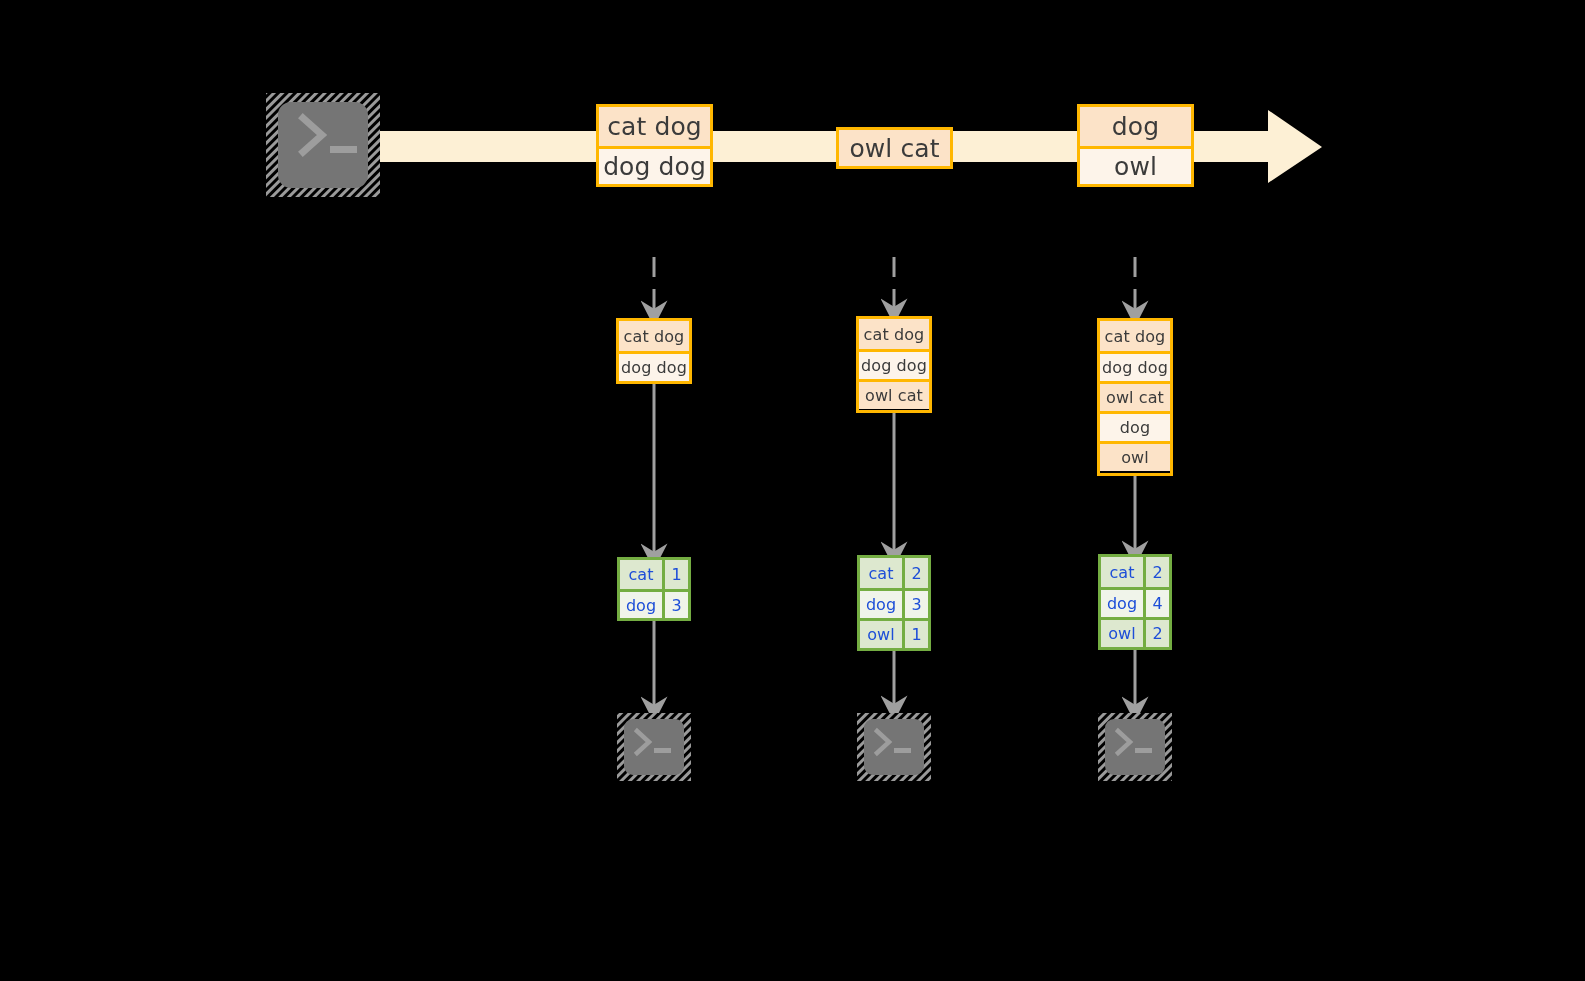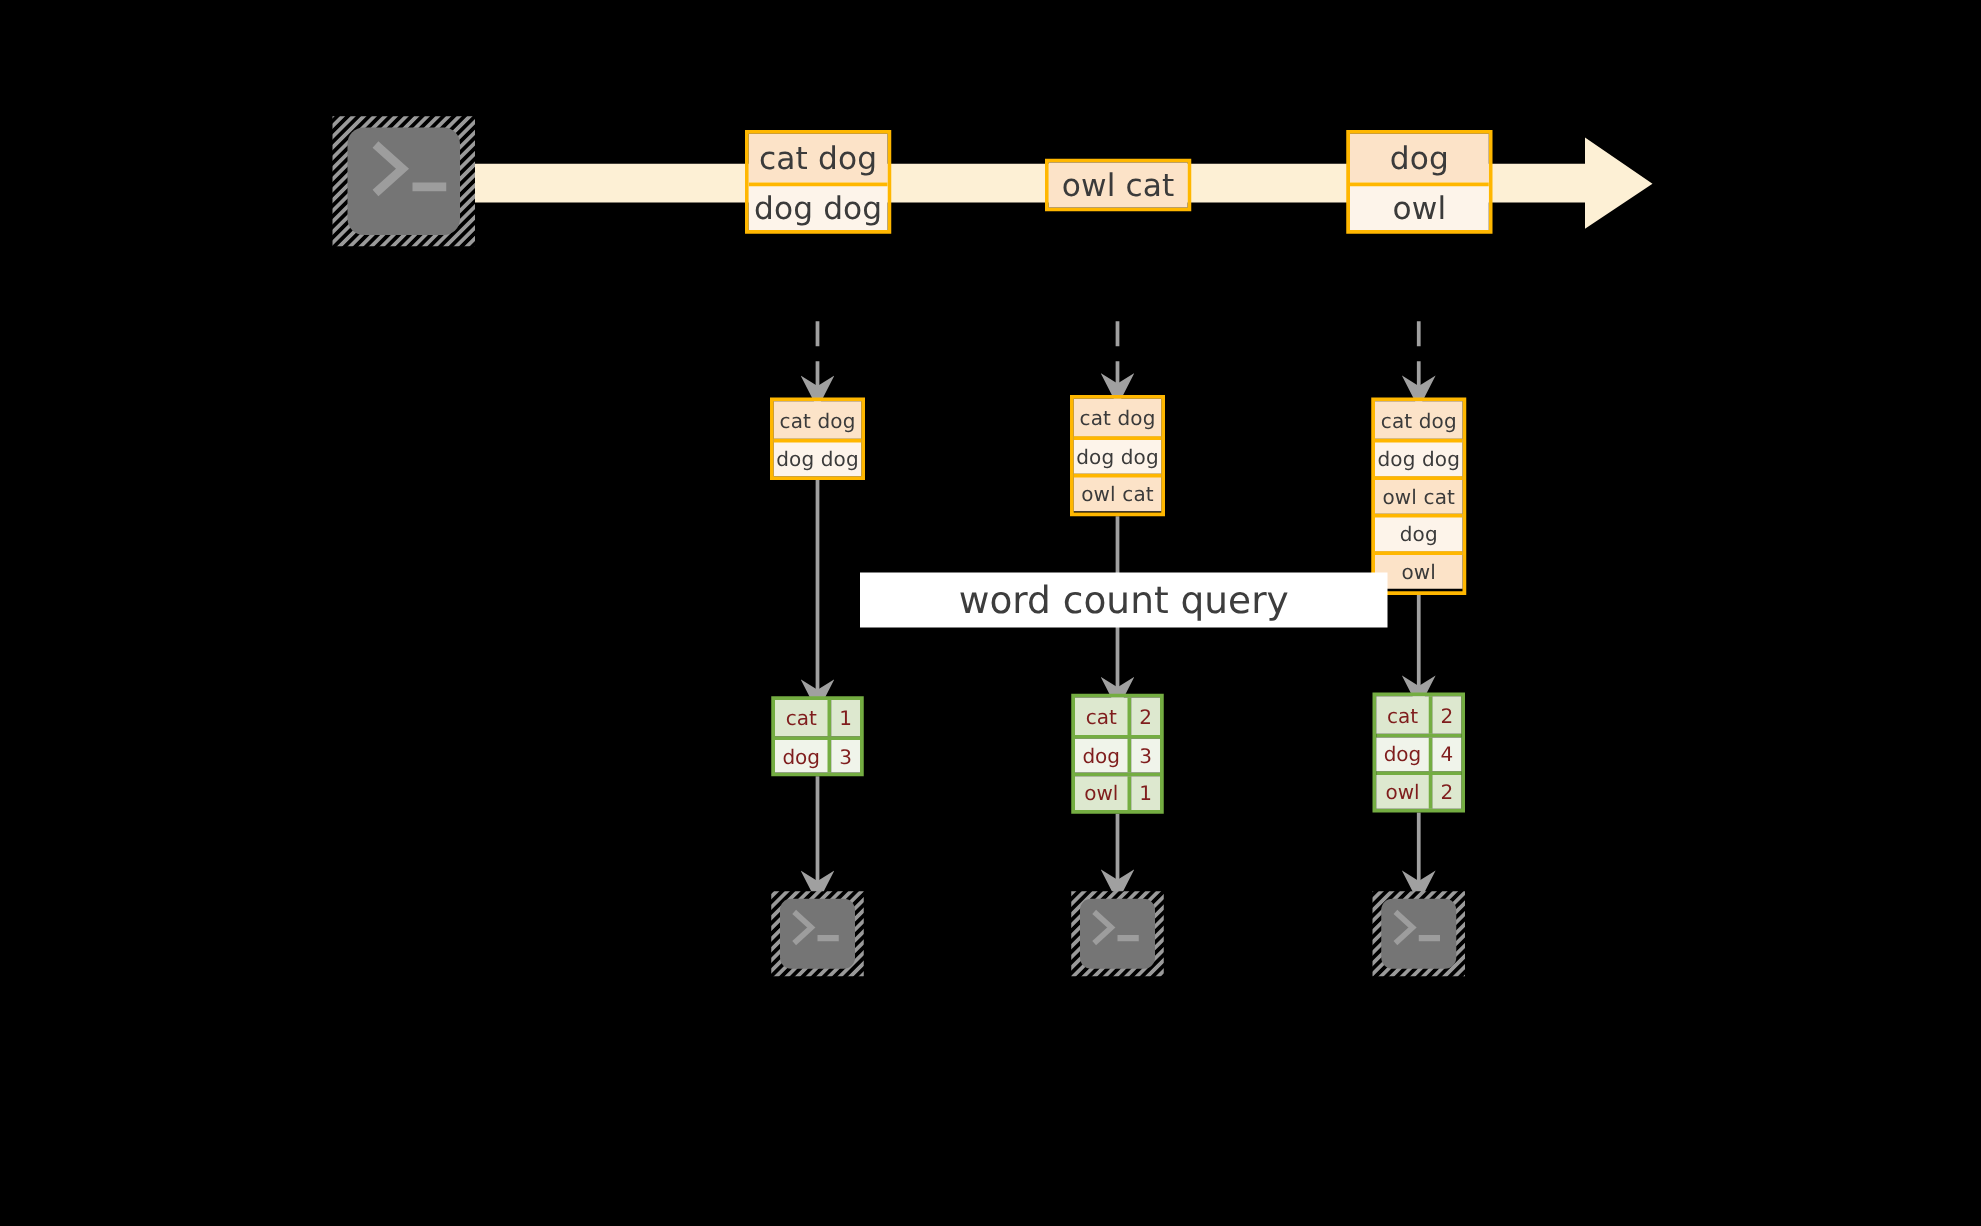--- a/index.html
+++ b/index.html
@@ -60,21 +60,21 @@
     box-sizing: border-box;
     display: flex;
   }
   .gbox .grow.sep { border-top: 3px solid #74ad42; }
   .gbox .gcell {
     box-sizing: border-box;
     display: flex;
     align-items: center;
     justify-content: center;
     font-size: 16px;
-    color: #7f1d1d;
+    color: #1d4ed8;
     white-space: nowrap;
   }
   .gbox .gcell.word  { border-right: 3px solid #74ad42; }
   .gbox .grow.dark  .gcell { background: #dde8cf; }
   .gbox .grow.light .gcell { background: #f0f4ea; }
 
   
   .banner {
     position: absolute;
     background: #ffffff;
@@ -190,23 +190,20 @@
   </div>
 
   <div class="sbox small" style="left:1097px; top:318px; width:76px; height:158px;">
     <div class="srow dark" style="height:30px;">cat dog</div>
     <div class="srow light sep" style="height:30px;">dog dog</div>
     <div class="srow dark sep" style="height:30px;">owl cat</div>
     <div class="srow light sep" style="height:30px;">dog</div>
     <div class="srow dark sep" style="height:30px;">owl</div>
   </div>
 
-  <div class="banner" style="left:688px; top:458px; width:422px; height:44px;">
-    <span>word count query</span>
-  </div>
 
   <div class="gbox" style="left:617px; top:557px; width:74px; height:64px;">
     <div class="grow dark" style="height:29px;">
       <div class="gcell word" style="width:45px;">cat</div>
       <div class="gcell count" style="width:23px;">1</div>
     </div>
     <div class="grow light sep" style="height:29px;">
       <div class="gcell word" style="width:45px;">dog</div>
       <div class="gcell count" style="width:23px;">3</div>
     </div>

